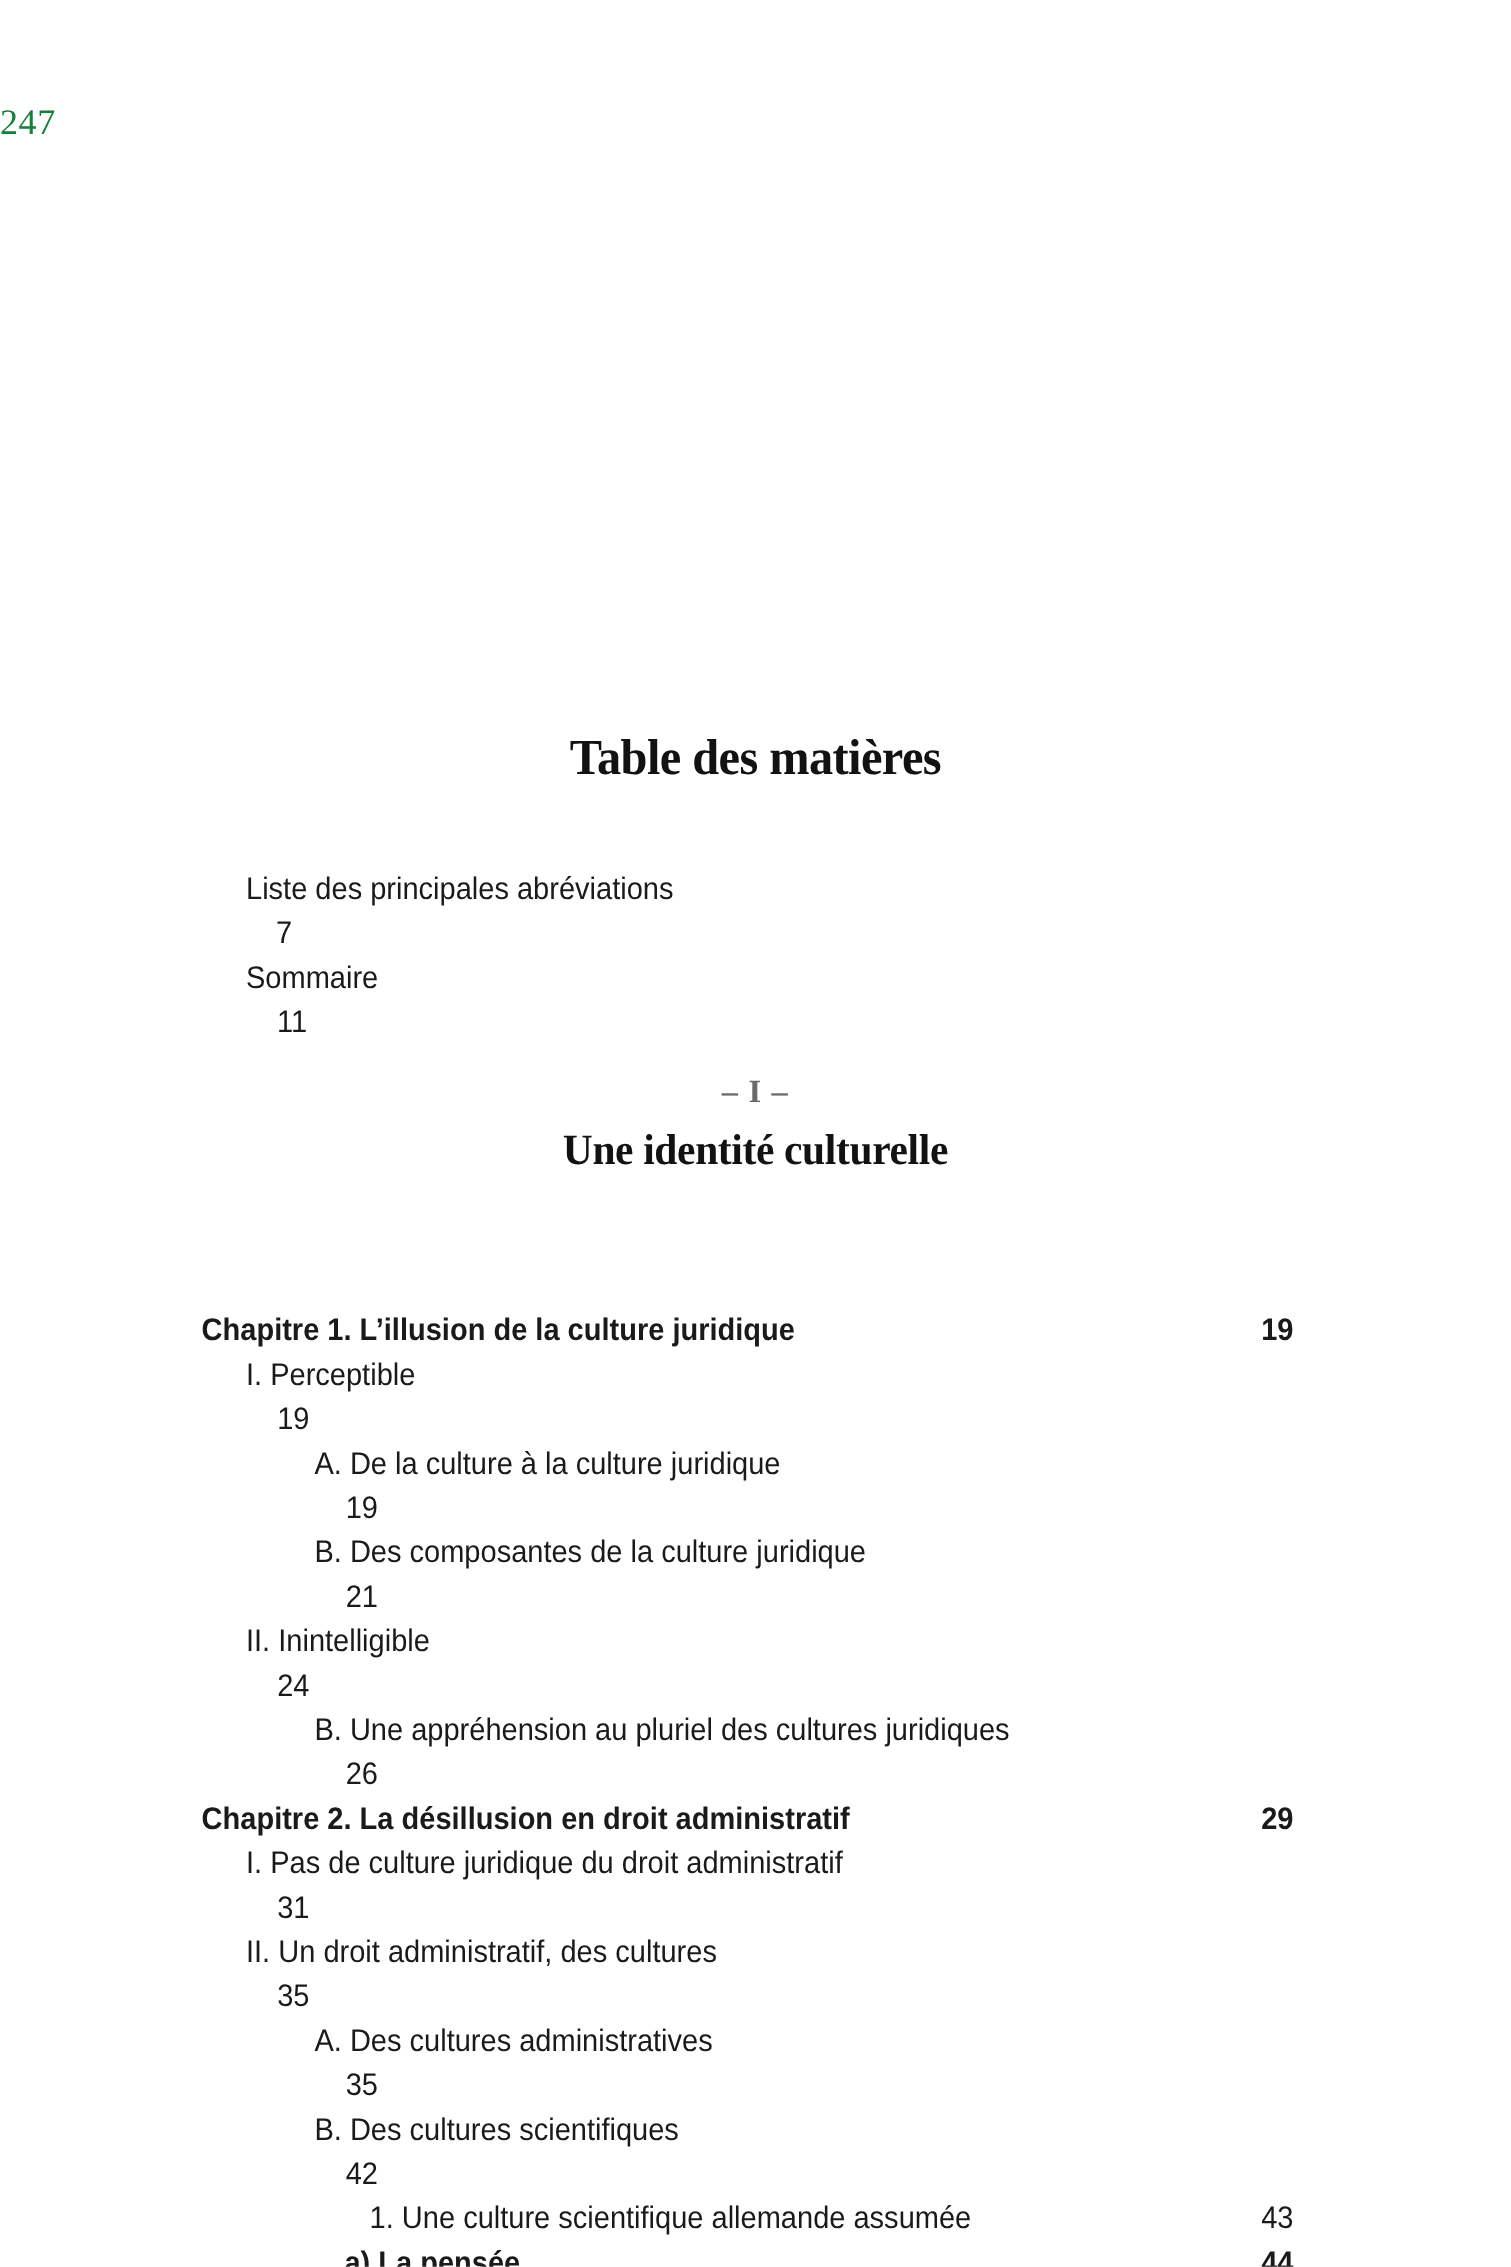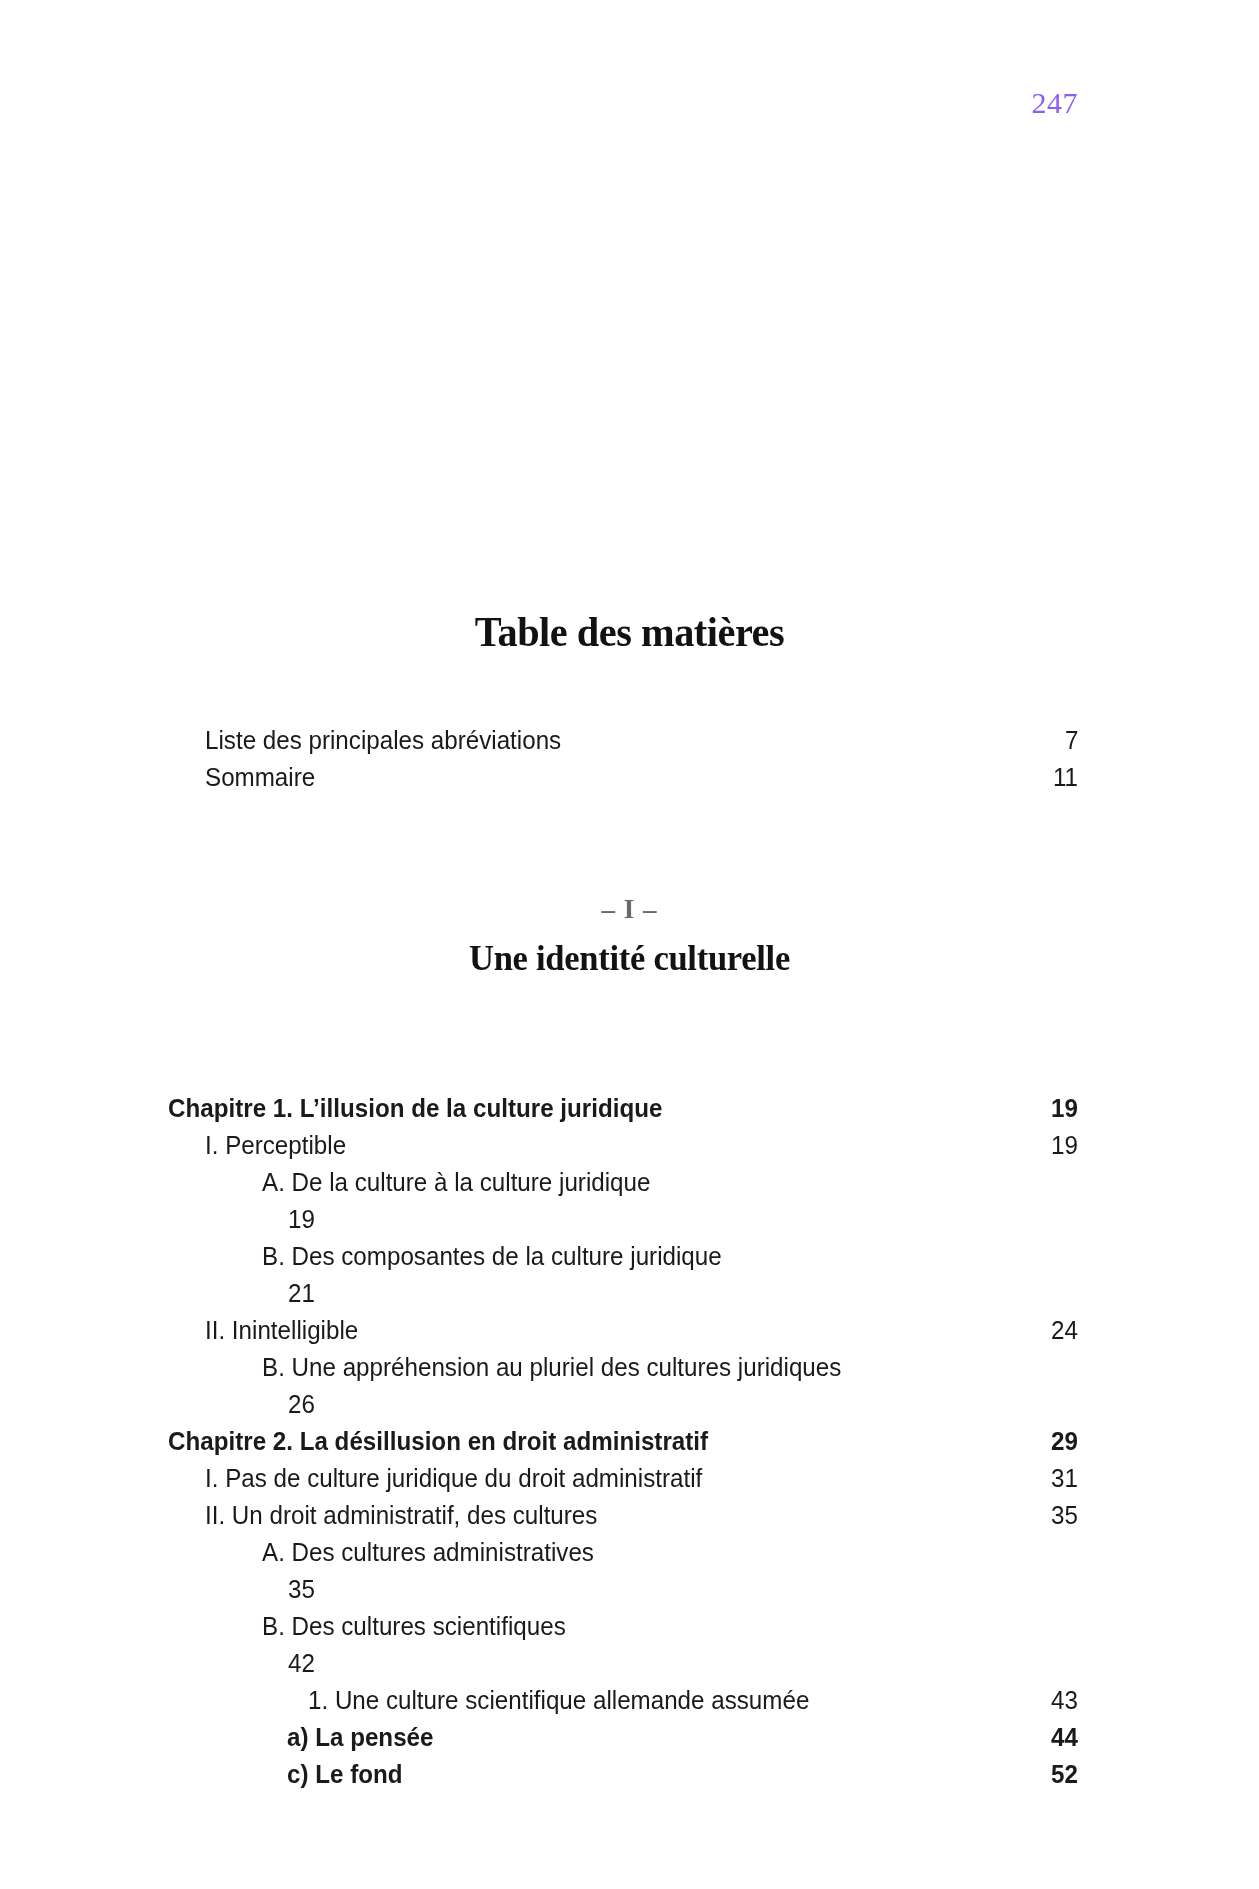--- a/index.html
+++ b/index.html
@@ -15,25 +15,25 @@
     color: #1a1a1a;
     overflow: hidden;
   }
 
   
   .folio {
     position: absolute;
     top: 86px;
     left: 0;
     width: 1078px;
-    text-align: right;
+    text-align: left;
     font-family: "Liberation Serif", serif;
     font-size: 30px;
     letter-spacing: 0.5px;
-    color: #8b5cf6;
+    color: #15803d;
   }
 
   
   .doc-title {
     position: absolute;
     top: 580px;
     left: 0;
     width: 1259px;
     text-align: center;
     font-family: "Liberation Serif", serif;
@@ -102,21 +102,21 @@
   .toc-page {
     transform: scaleX(0.93);
     transform-origin: right center;
     text-align: right;
     flex: 0 0 auto;
     padding-left: 24px;
   }
 
   
   .lvl-0 { margin-left: 0px;  font-weight: bold; }
-  .lvl-1 { margin-left: 37px; }
+  .lvl-1 { margin-left: 37px; flex-direction: column; }
   .lvl-2 { margin-left: 94px; flex-direction: column; }
   .lvl-3 { margin-left: 140px; }
   .lvl-4 { margin-left: 119px; font-weight: bold; }
 </style>
 </head>
 <body>
 
 <div class="folio">247</div>
 
 <h1 class="doc-title">Table des matières</h1>

